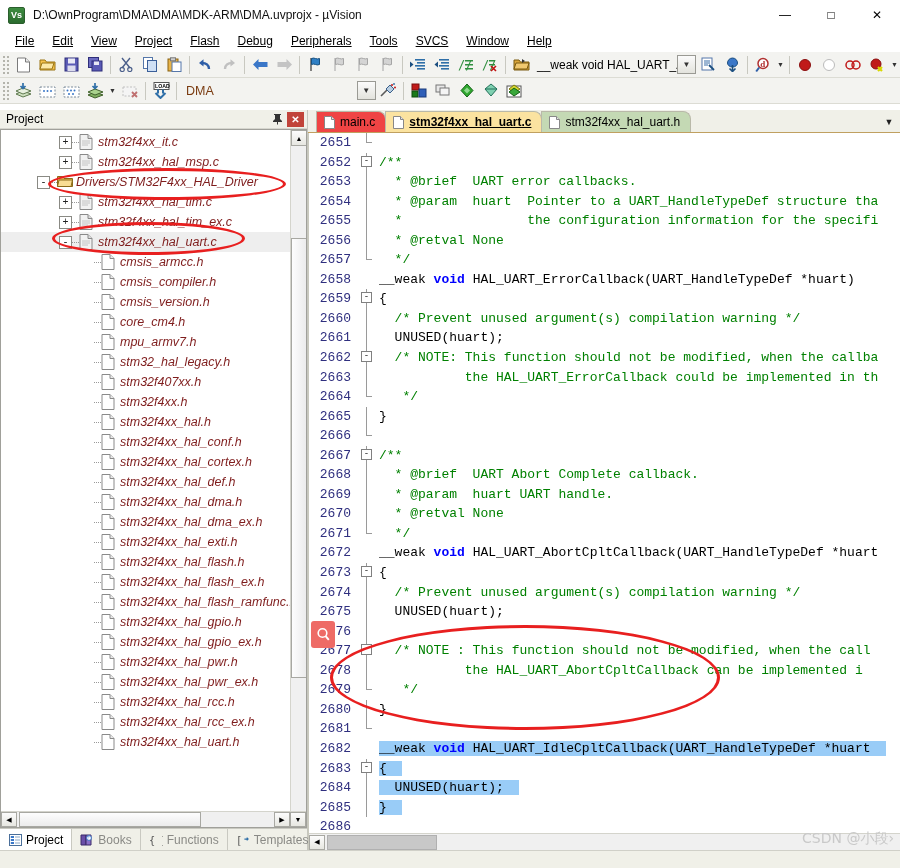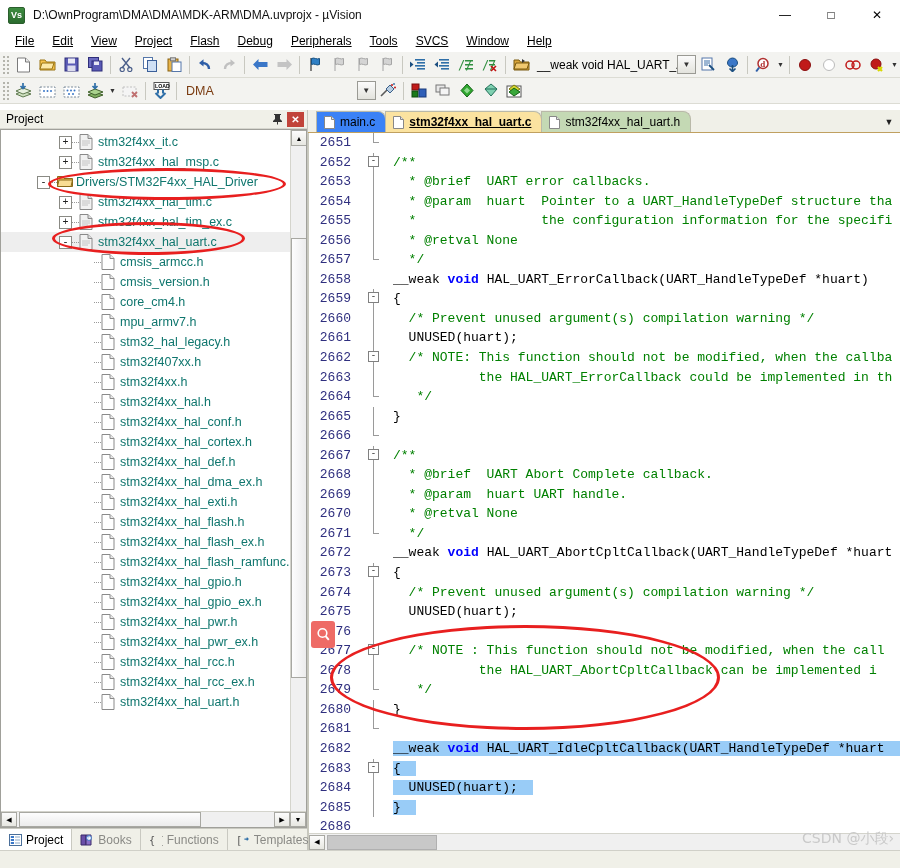--- a/index.html
+++ b/index.html
@@ -119,21 +119,21 @@
   .tnode.sel { background: #eeeeee; }
   .t-indent { flex: none; height: 20px; }
   .t-exp {
     width: 13px; height: 13px; border: 1px solid #8a8a84; background: #fff;
     display: flex; align-items: center; justify-content: center;
     font-size: 10px; line-height: 9px; color: #222; flex:none; font-family: "Liberation Mono", monospace;
   }
   .t-nub { width: 13px; flex:none; }
   .t-dash { width: 7px; height: 1px; border-top: 1px dotted #999; flex:none; }
   .ficon { width: 14px; height: 16px; flex:none; margin-right: 5px; }
-  .tlabel { color: #0f766e; }
+  .tlabel { color: #7f1d1d; font-style: italic; }
 
   .vscroll {
     position: absolute; top: 0; right: 0; width: 16px; bottom: 16px;
     background: #f0f0f0; border-left: 1px solid #d4d4cc;
   }
   .vs-btn { width: 16px; height: 16px; background: linear-gradient(#fcfcfc,#e7e7e1);
     border: 1px solid #a8a8a2; display:flex; align-items:center; justify-content:center; font-size:7px; }
   .vs-thumb { position: absolute; left: 0; width: 16px;
     background: linear-gradient(90deg,#fdfdfd,#ececec); border: 1px solid #a8a8a2; }
   .hscroll {
@@ -164,38 +164,38 @@
     background: #f0f0e8; padding-left: 8px; position: relative;
     border-bottom: 1px solid #c0a060;
   }
   .etab {
     height: 21px; display: flex; align-items: center; gap: 5px;
     padding: 0 10px 0 7px; font-size: 12px;
     border: 1px solid #b9b9a9; border-bottom: none;
     border-radius: 0 8px 0 0; margin-right: -1px;
     position: relative;
   }
-  .etab.t-main { background: #3b82f6; color: #000; }
+  .etab.t-main { background: #ef4444; color: #000; }
   .etab.t-active { background: #fbe3a0; color: #000; font-weight: bold; }
   .etab.t-active .etab-lbl { text-decoration: underline; }
   .etab.t-h { background: #c4d9b4; color: #000; }
   .doc-ico { width: 11px; height: 13px; flex: none; }
   .tab-menu {
     margin-left: auto; width: 22px; height: 21px; display:flex;
     align-items:center; justify-content:center; font-size: 9px; color: #222;
   }
 
   .code-wrap { flex: 1; position: relative; overflow: hidden; background: #fff;
      border-left: 1px solid #c9c9bd; }
   .code-scroll { position: absolute; inset: 0 0 17px 0; overflow: hidden; }
   .code {
     font-family: "Liberation Mono", "DejaVu Sans Mono", monospace;
     font-size: 13px; line-height: 19.55px; white-space: pre;
   }
-  .cline { display: flex; height: 19.55px; align-items: center; position: relative; gap: 7px; }
+  .cline { display: flex; height: 19.55px; align-items: center; position: relative; }
   .gutter {
     width: 48px; flex: none; text-align: right; padding-right: 6px;
     color: #2f2f7f; font-family: "Liberation Mono", monospace; font-size: 13px;
     user-select: none;
   }
   .foldcol { width: 20px; flex: none; position: relative; height: 19.55px; }
   .fold-box {
     position: absolute; left: 4px; top: 3px;
     width: 11px; height: 11px; border: 1px solid #808080; background: #fff;
     font-size: 9px; line-height: 9px; text-align: center; color: #222;
@@ -710,20 +710,30 @@
               <span class="tlabel">cmsis_armcc.h</span>
             </div>
             <div class="tnode">
               <div class="t-indent" style="width: 80px;"></div>
               <div class="t-nub"></div>
               <div class="t-dash"></div>
               <span class="ficon"><svg width="14" height="16" viewBox="0 0 14 16">
                   <path d="M1 0.5h8l4 4v11H1z" fill="#ffffff" stroke="#8a8a8a"></path>
                   <path d="M9 0.5V4.5h4" fill="#eaeaea" stroke="#8a8a8a"></path>
                 </svg></span>
+              <span class="tlabel">cmsis_compiler.h</span>
+            </div>
+            <div class="tnode">
+              <div class="t-indent" style="width: 80px;"></div>
+              <div class="t-nub"></div>
+              <div class="t-dash"></div>
+              <span class="ficon"><svg width="14" height="16" viewBox="0 0 14 16">
+                  <path d="M1 0.5h8l4 4v11H1z" fill="#ffffff" stroke="#8a8a8a"></path>
+                  <path d="M9 0.5V4.5h4" fill="#eaeaea" stroke="#8a8a8a"></path>
+                </svg></span>
               <span class="tlabel">cmsis_version.h</span>
             </div>
             <div class="tnode">
               <div class="t-indent" style="width: 80px;"></div>
               <div class="t-nub"></div>
               <div class="t-dash"></div>
               <span class="ficon"><svg width="14" height="16" viewBox="0 0 14 16">
                   <path d="M1 0.5h8l4 4v11H1z" fill="#ffffff" stroke="#8a8a8a"></path>
                   <path d="M9 0.5V4.5h4" fill="#eaeaea" stroke="#8a8a8a"></path>
                 </svg></span>
@@ -801,20 +811,30 @@
             </div>
             <div class="tnode">
               <div class="t-indent" style="width: 80px;"></div>
               <div class="t-nub"></div>
               <div class="t-dash"></div>
               <span class="ficon"><svg width="14" height="16" viewBox="0 0 14 16">
                   <path d="M1 0.5h8l4 4v11H1z" fill="#ffffff" stroke="#8a8a8a"></path>
                   <path d="M9 0.5V4.5h4" fill="#eaeaea" stroke="#8a8a8a"></path>
                 </svg></span>
               <span class="tlabel">stm32f4xx_hal_def.h</span>
+            </div>
+            <div class="tnode">
+              <div class="t-indent" style="width: 80px;"></div>
+              <div class="t-nub"></div>
+              <div class="t-dash"></div>
+              <span class="ficon"><svg width="14" height="16" viewBox="0 0 14 16">
+                  <path d="M1 0.5h8l4 4v11H1z" fill="#ffffff" stroke="#8a8a8a"></path>
+                  <path d="M9 0.5V4.5h4" fill="#eaeaea" stroke="#8a8a8a"></path>
+                </svg></span>
+              <span class="tlabel">stm32f4xx_hal_dma.h</span>
             </div>
             <div class="tnode">
               <div class="t-indent" style="width: 80px;"></div>
               <div class="t-nub"></div>
               <div class="t-dash"></div>
               <span class="ficon"><svg width="14" height="16" viewBox="0 0 14 16">
                   <path d="M1 0.5h8l4 4v11H1z" fill="#ffffff" stroke="#8a8a8a"></path>
                   <path d="M9 0.5V4.5h4" fill="#eaeaea" stroke="#8a8a8a"></path>
                 </svg></span>
               <span class="tlabel">stm32f4xx_hal_dma_ex.h</span>

